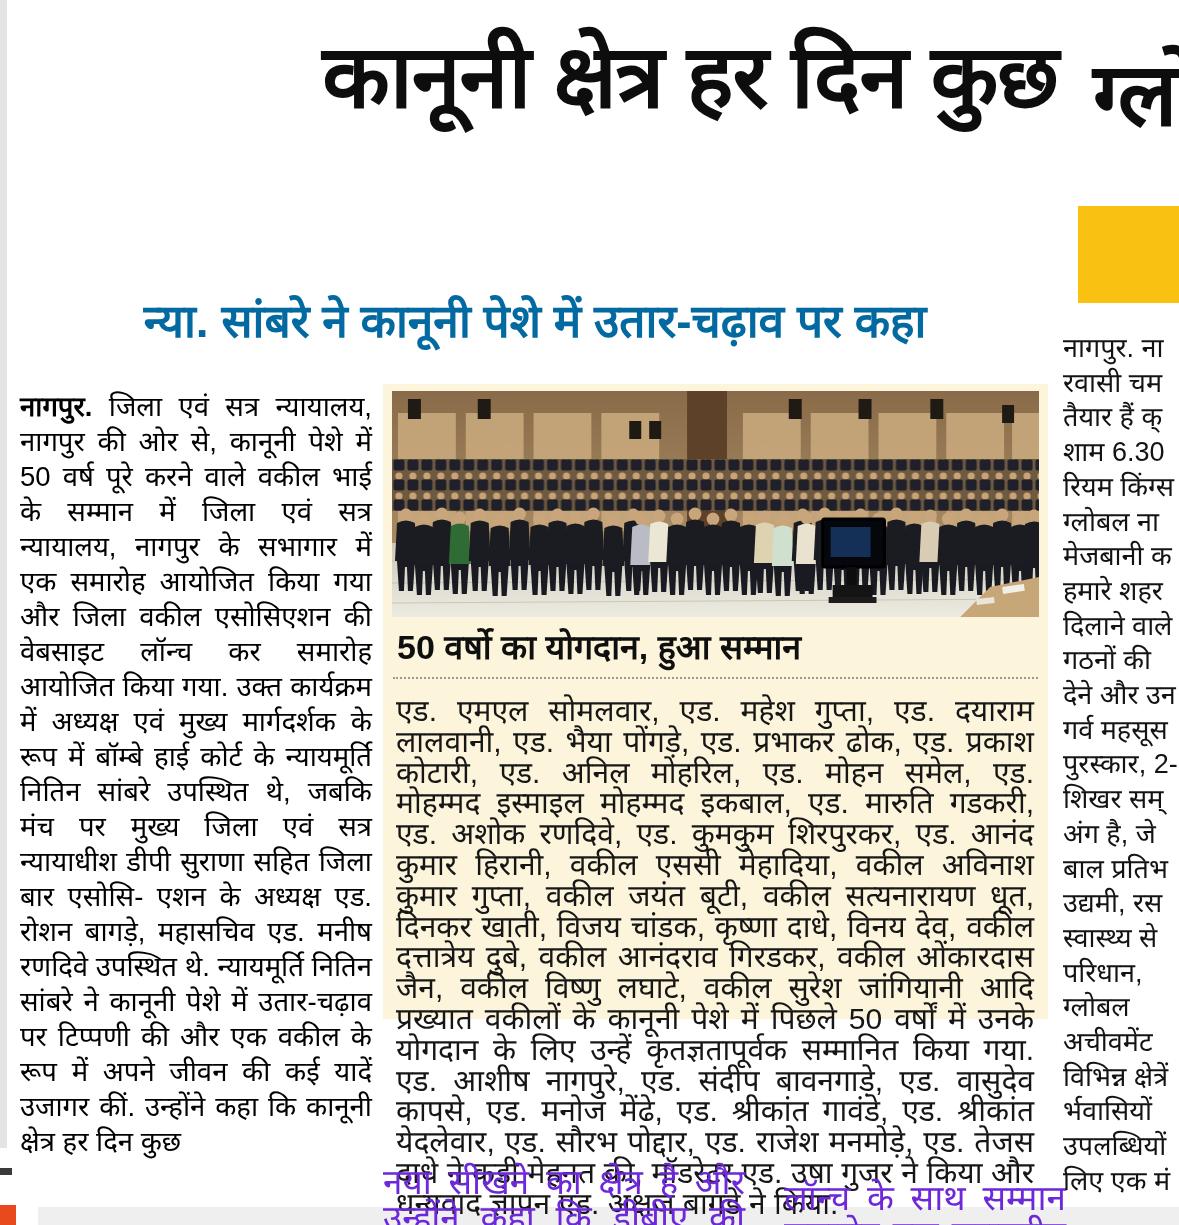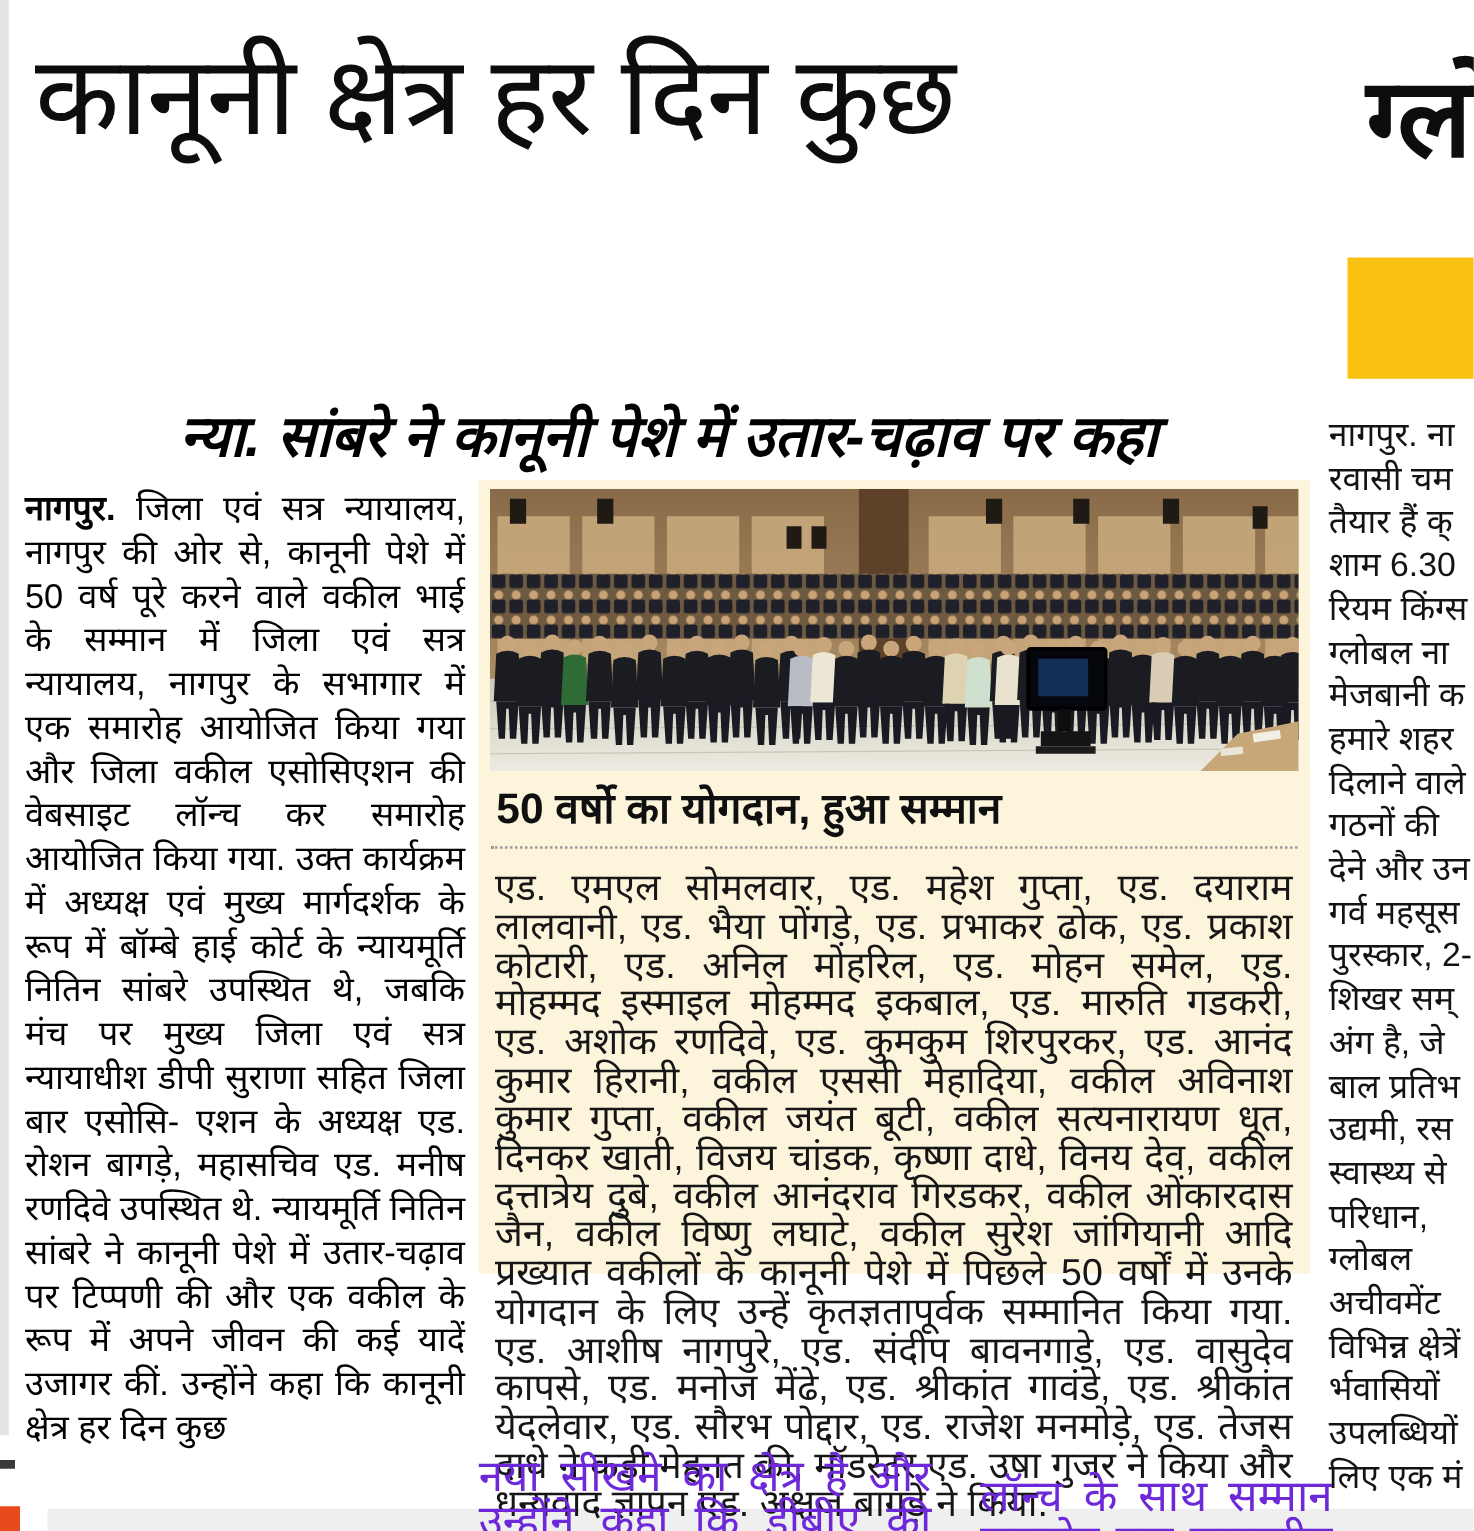--- a/index.html
+++ b/index.html
@@ -15,37 +15,37 @@
 
   
   .left-edge-strip{left:0;top:0;width:7px;height:1148px;background:#e4e4e4;}
   .left-dash{left:0;top:1168px;width:12px;height:7px;background:#3a3a3a;}
   .corner-red{left:0;top:1205px;width:16px;height:20px;background:#e8491d;}
   .bottom-strip{left:38px;top:1207px;width:1141px;height:18px;background:#efefef;}
 
   
   .headline{
     left:28px;top:18px;width:1030px;
-    text-align:left;
-    font-weight:400;
+    text-align:right;
+    font-weight:700;
     font-size:88px;line-height:118px;
     color:#0d0d0d;
     letter-spacing:-1px;
   }
   .right-headline{
     left:1093px;top:36px;
     font-weight:800;font-size:88px;line-height:118px;color:#0d0d0d;
     white-space:nowrap;
   }
   .yellow-block{left:1078px;top:206px;width:101px;height:97px;background:#f9c213;}
 
   .subheadline{
-    left:35px;top:318px;width:1000px;
+    left:35px;top:290px;width:1000px;
     text-align:center;font-weight:700;
-    font-size:46px;line-height:62px;color:#000000;font-style:italic;
+    font-size:46px;line-height:62px;color:#0369a1;
   }
 
   
   .left-col{
     left:20px;top:389px;width:352px;
     font-size:27.5px;line-height:35px;
     text-align:justify;color:#000000;
   }
   .left-col b{font-weight:700;}
 

